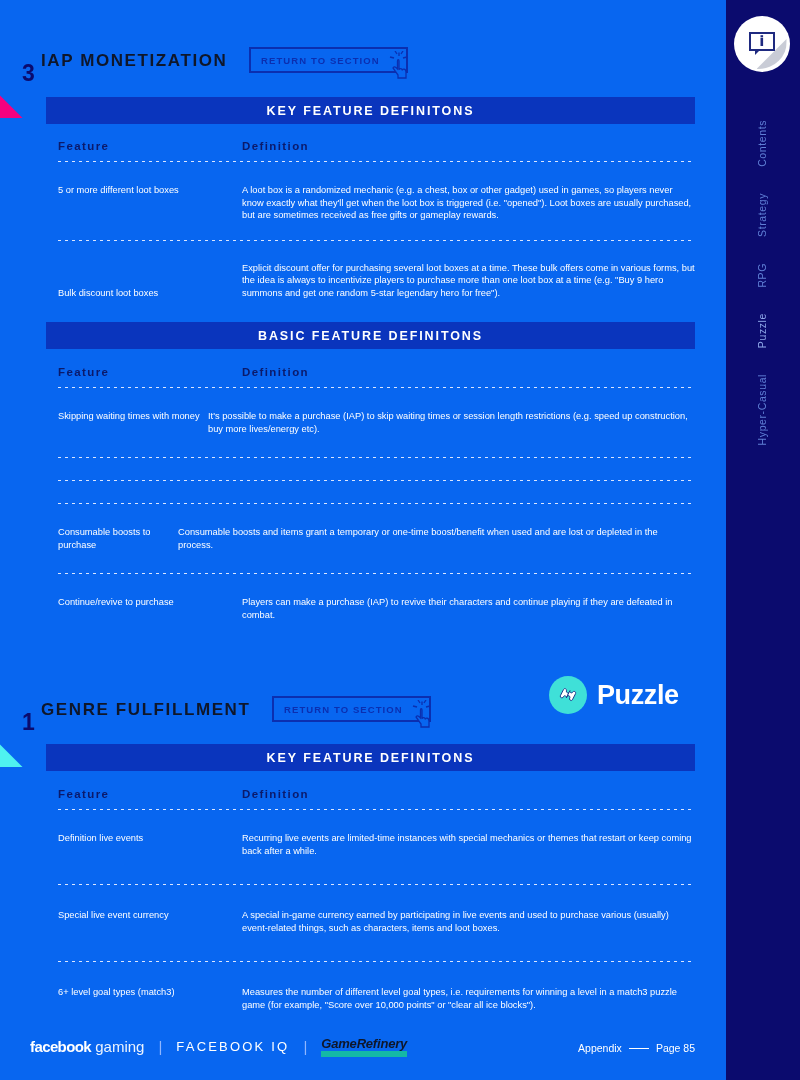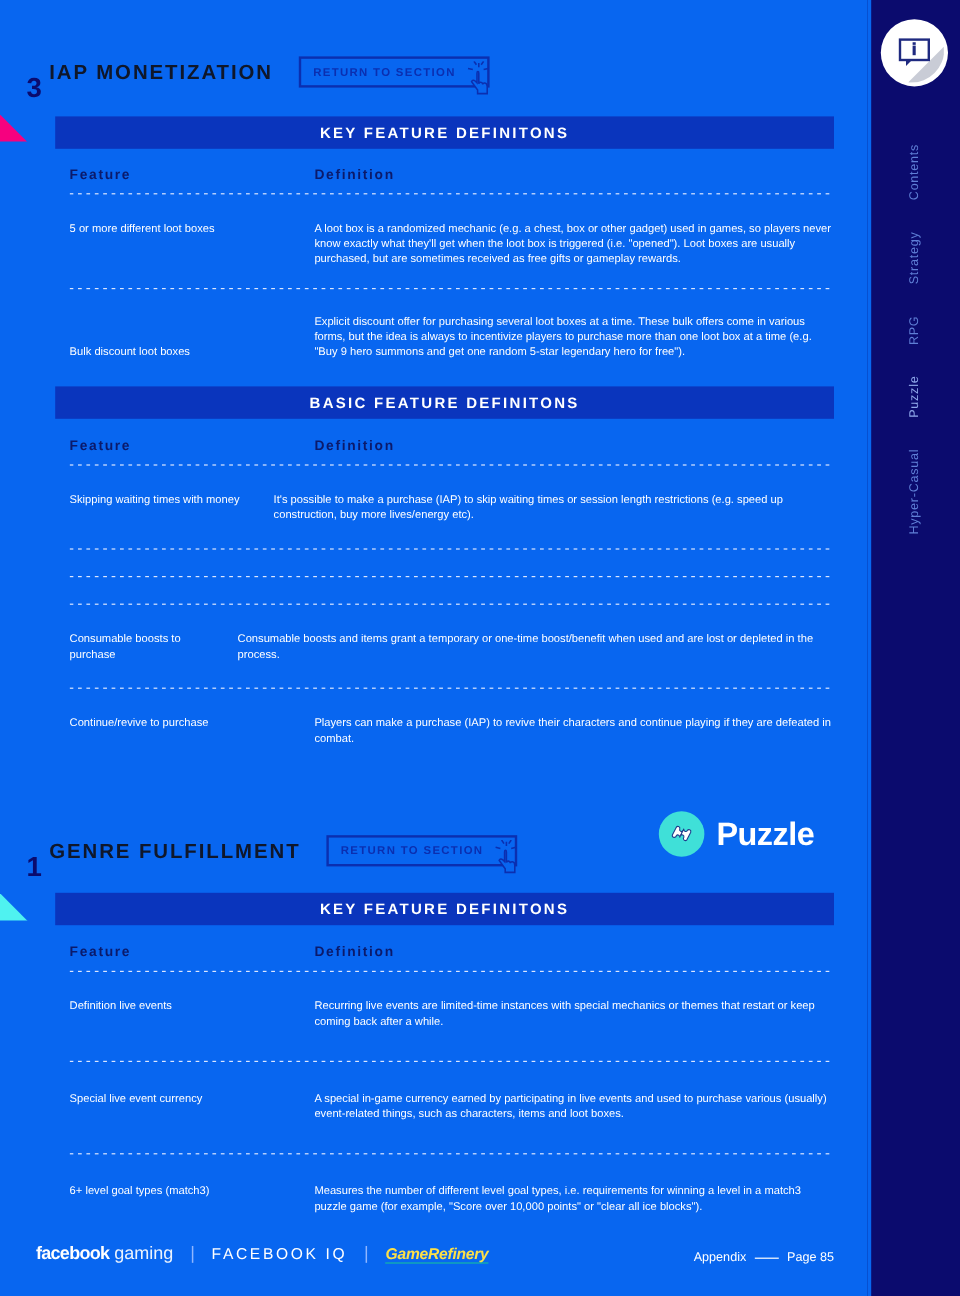--- a/index.html
+++ b/index.html
@@ -77,21 +77,21 @@
   
   .block-bar {
     position: absolute; left: 46px; width: 649px; height: 27px;
     background: #0a35bd; color: #ffffff;
     font-size: 12.5px; font-weight: bold; letter-spacing: 1.9px;
     display: flex; align-items: center; justify-content: center;
   }
   .tbl { position: absolute; left: 58px; width: 637px; }
   .row { display: flex; padding: 0; }
   .col-feature { width: 184px; flex: none; }
-  .col-def { flex: 1; margin-left: 20px; }
+  .col-def { flex: 1; }
   .hdr-txt {
     color: #0b1a6b; font-size: 11.5px; font-weight: bold; letter-spacing: 1.4px;
   }
   .dotline {
     height: 1px; width: 100%;
     background-image: linear-gradient(to right, #dbe6ff 0 3px, transparent 3px 7px);
     background-size: 7px 1px; background-repeat: repeat-x;
   }
   .cell-feature { color: #ffffff; font-size: 9.3px; line-height: 12.5px; padding-right: 8px; }
   .cell-def { color: #ffffff; font-size: 9.3px; line-height: 12.5px; }
@@ -105,21 +105,21 @@
   .genre-label { color: #ffffff; font-size: 27px; font-weight: bold; letter-spacing: -0.4px; }
 
   
   .footer { position: absolute; left: 0; bottom: 0; width: 723px; height: 56px; }
   .logos { position: absolute; left: 30px; top: 12px; display: flex; align-items: center; gap: 14px; }
   .fb-gaming { color: #ffffff; font-size: 15px; }
   .fb-gaming b { font-weight: bold; letter-spacing: -0.6px; }
   .fb-gaming span { font-weight: normal; opacity: .92; }
   .divider { color: #8fb6ff; font-size: 15px; font-weight: 300; }
   .fb-iq { color: #ffffff; font-size: 13px; letter-spacing: 2.2px; }
-  .gr-logo { color: #fde047; font-size: 13px; font-weight: bold; font-style: italic; letter-spacing: -0.2px; border-bottom: 1px solid #14b8a6; padding-bottom: 0px;}
+  .gr-logo { color: #0f172a; font-size: 13px; font-weight: bold; font-style: italic; letter-spacing: -0.2px; border-bottom: 6px solid #14b8a6; padding-bottom: 0px;}
   .page-no { position: absolute; right: 28px; top: 18px; color: #ffffff; font-size: 10.5px; display: flex; align-items: center; gap: 7px; }
   .page-dash { display: inline-block; width: 20px; height: 1px; background: #ffffff; }
 </style>
 </head>
 <body>
 
 <div class="page">
 
   <div class="section" style="top:48px;">
     <div class="badge-wrap">

